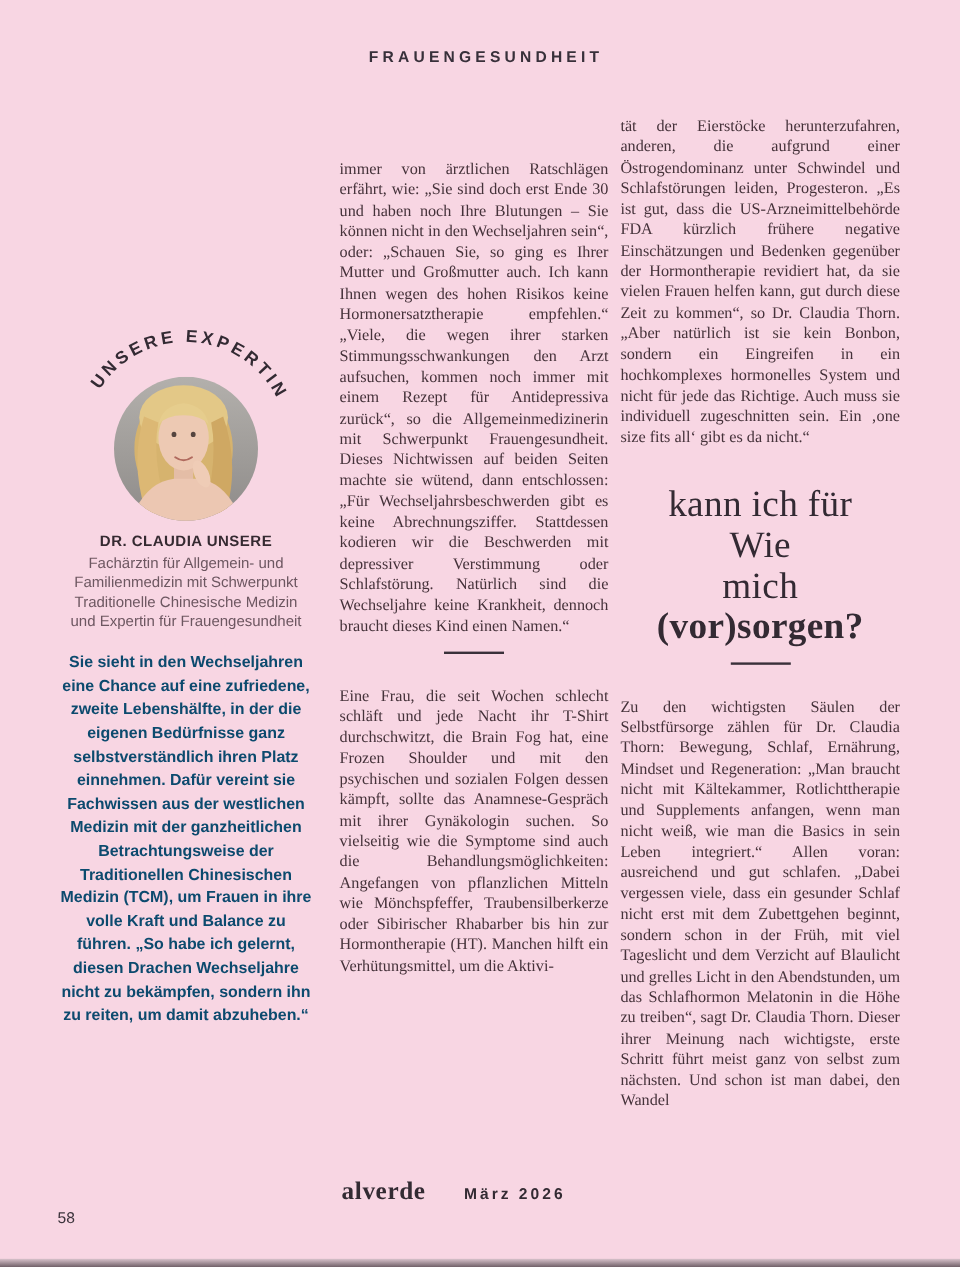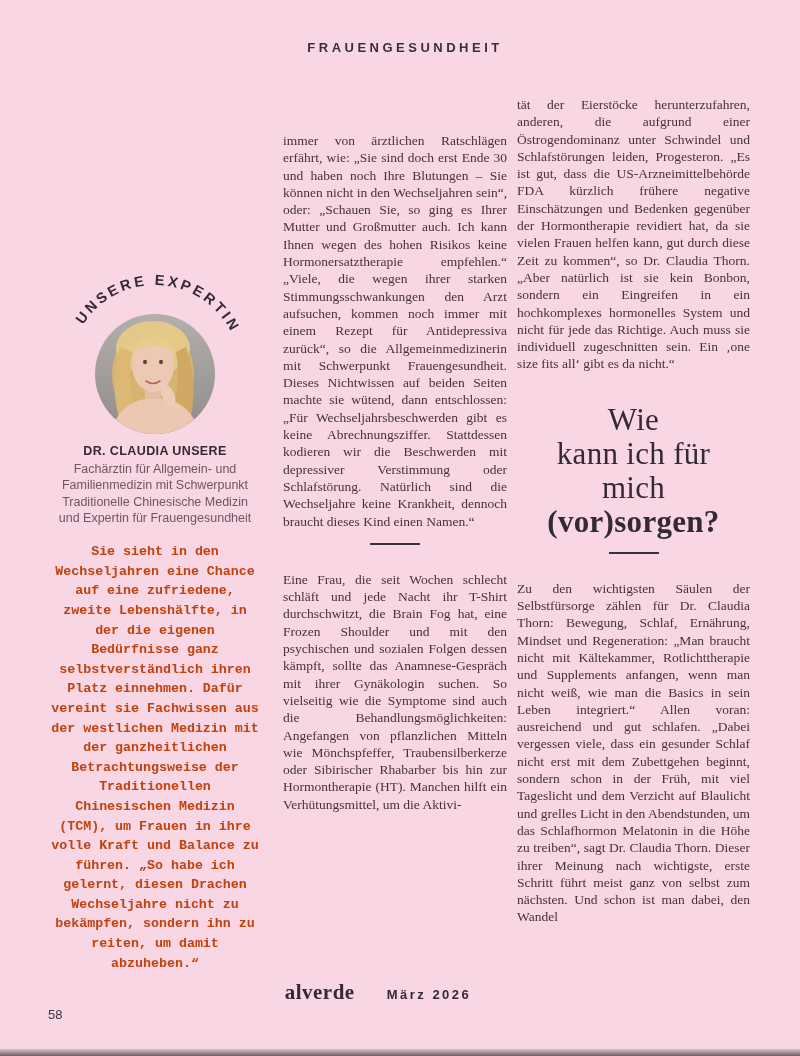--- a/index.html
+++ b/index.html
@@ -27,23 +27,23 @@
     font-family:"Liberation Sans", sans-serif;
     font-weight:bold;font-size:12.5px;letter-spacing:.4px;
     color:#352a31;margin-top:6px;
   }
   .expert-role{
     font-family:"Liberation Sans", sans-serif;
     font-size:12.5px;line-height:16.3px;color:#6d5761;
     margin-top:3px;
   }
   .expert-bio{
-    font-family:Liberation Mono, monospace;
+    font-family:Liberation Sans, sans-serif;
     font-weight:bold;font-size:13.3px;line-height:19.6px;
-    color:#c2410c;margin-top:16px;
+    color:#0c4a6e;margin-top:16px;
   }
   
   .col{position:absolute;font-size:13.5px;line-height:17.3px;text-align:justify;}
   .col p{margin:0;}
   .col-mid{left:283px;top:132px;width:224px;}
   .col-right{left:517px;top:96px;width:233px;}
   .headline{
     text-align:center;
     font-family:"Liberation Serif", serif;
     font-size:31px;line-height:34px;font-weight:normal;
@@ -125,22 +125,22 @@
 
   <div class="col col-mid">
     <p>immer von ärztlichen Ratschlägen erfährt, wie: „Sie sind doch erst Ende 30 und haben noch Ihre Blutungen – Sie können nicht in den Wechseljahren sein“, oder: „Schauen Sie, so ging es Ihrer Mutter und Großmutter auch. Ich kann Ihnen wegen des hohen Risikos keine Hormonersatztherapie empfehlen.“ „Viele, die wegen ihrer starken Stimmungsschwankungen den Arzt aufsuchen, kommen noch immer mit einem Rezept für Antidepressiva zurück“, so die Allgemeinmedizinerin mit Schwerpunkt Frauengesundheit. Dieses Nichtwissen auf beiden Seiten machte sie wütend, dann entschlossen: „Für Wechseljahrsbeschwerden gibt es keine Abrechnungsziffer. Stattdessen kodieren wir die Beschwerden mit depressiver Verstimmung oder Schlafstörung. Natürlich sind die Wechseljahre keine Krankheit, dennoch braucht dieses Kind einen Namen.“</p>
     <hr class="headline-rule">
     <p class="after-head">Eine Frau, die seit Wochen schlecht schläft und jede Nacht ihr T-Shirt durchschwitzt, die Brain Fog hat, eine Frozen Shoulder und mit den psychischen und sozialen Folgen dessen kämpft, sollte das Anamnese-Gespräch mit ihrer Gynäkologin suchen. So vielseitig wie die Symptome sind auch die Behandlungsmöglichkeiten: Angefangen von pflanzlichen Mitteln wie Mönchspfeffer, Traubensilberkerze oder Sibirischer Rhabarber bis hin zur Hormontherapie (HT). Manchen hilft ein Verhütungsmittel, um die Aktivi-</p>
   </div>
 
   <div class="col col-right">
     <p>tät der Eierstöcke herunterzufahren, anderen, die aufgrund einer Östrogendominanz unter Schwindel und Schlafstörungen leiden, Progesteron. „Es ist gut, dass die US-Arzneimittelbehörde FDA kürzlich frühere negative Einschätzungen und Bedenken gegenüber der Hormontherapie revidiert hat, da sie vielen Frauen helfen kann, gut durch diese Zeit zu kommen“, so Dr. Claudia Thorn. „Aber natürlich ist sie kein Bonbon, sondern ein Eingreifen in ein hochkomplexes hormonelles System und nicht für jede das Richtige. Auch muss sie individuell zugeschnitten sein. Ein ‚one size fits all‘ gibt es da nicht.“</p>
     <h2 class="headline">
+      <span>kann ich für</span>
       <span>Wie</span>
-      <span>kann ich für</span>
       <span>mich</span>
       <span class="hl-bold">(vor)sorgen?</span>
     </h2>
     <hr class="headline-rule">
     <p class="after-head">Zu den wichtigsten Säulen der Selbstfürsorge zählen für Dr. Claudia Thorn: Bewegung, Schlaf, Ernährung, Mindset und Regeneration: „Man braucht nicht mit Kältekammer, Rotlichttherapie und Supplements anfangen, wenn man nicht weiß, wie man die Basics in sein Leben integriert.“ Allen voran: ausreichend und gut schlafen. „Dabei vergessen viele, dass ein gesunder Schlaf nicht erst mit dem Zubettgehen beginnt, sondern schon in der Früh, mit viel Tageslicht und dem Verzicht auf Blaulicht und grelles Licht in den Abendstunden, um das Schlafhormon Melatonin in die Höhe zu treiben“, sagt Dr. Claudia Thorn. Dieser ihrer Meinung nach wichtigste, erste Schritt führt meist ganz von selbst zum nächsten. Und schon ist man dabei, den Wandel</p>
   </div>
 
   <div class="folio">58</div>
   <div class="footer-brand">
     <span class="brand-logo">alverde</span>

